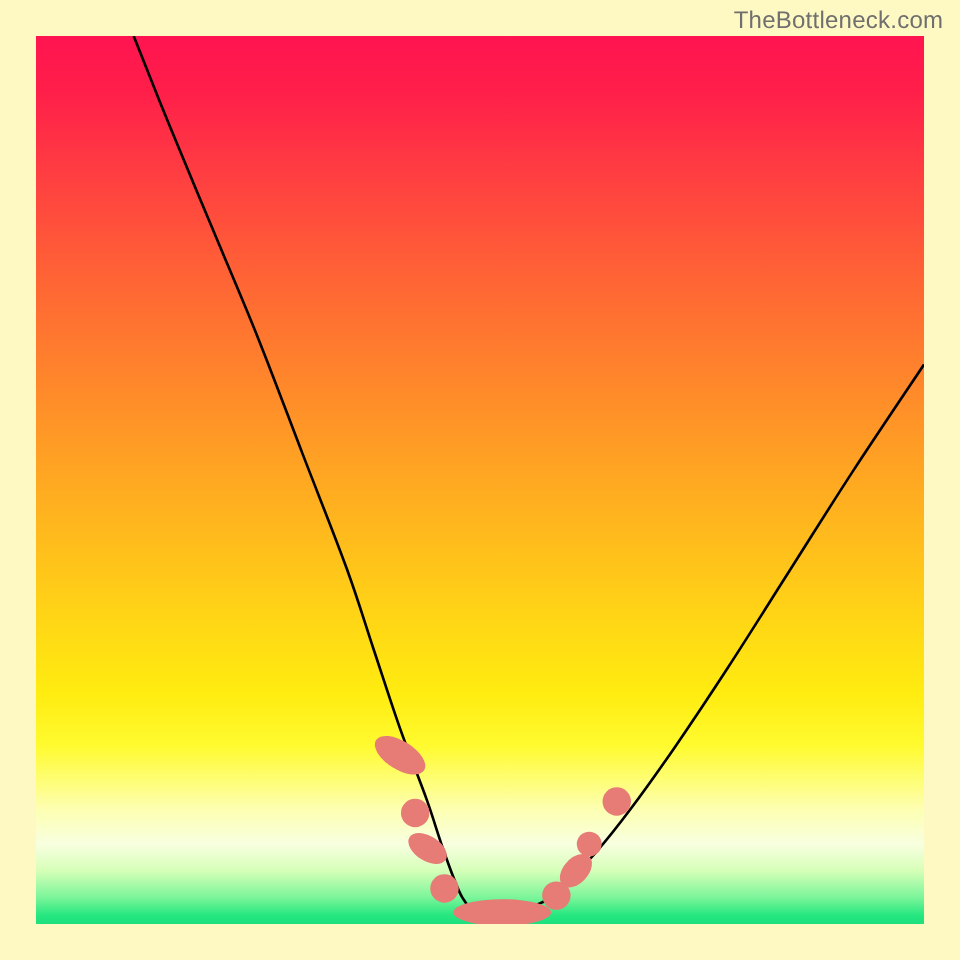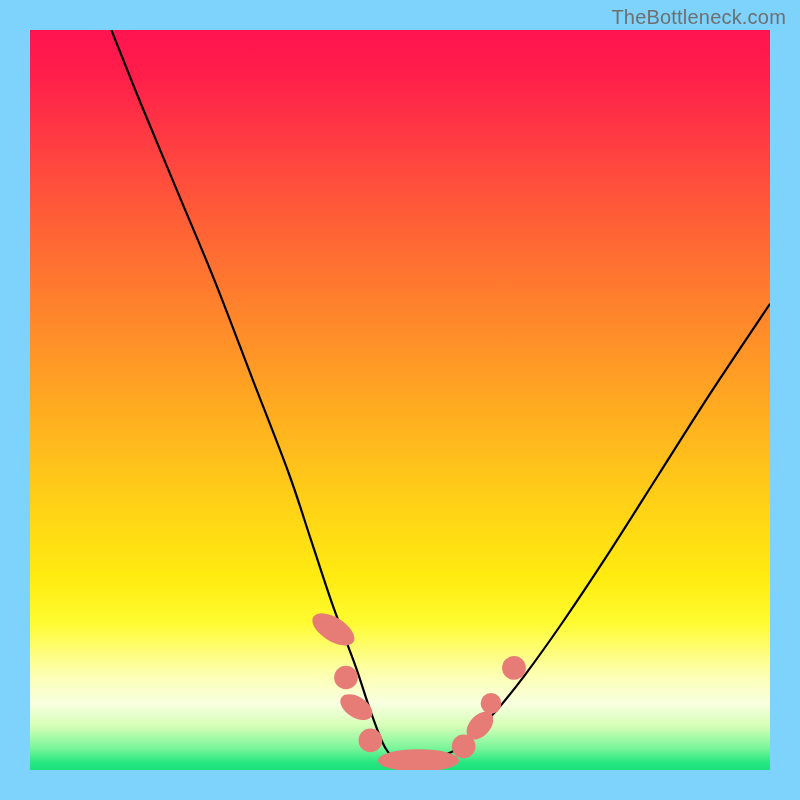--- a/index.html
+++ b/index.html
@@ -8,21 +8,21 @@
     width: 800px;
     height: 800px;
     background: #000;
     font-family: Arial, Helvetica, sans-serif;
     overflow: hidden;
   }
   .frame {
     position: absolute;
     left: 0; top: 0;
     width: 800px; height: 800px;
-    background: #7dd3fc;
+    background: #fef9c3;
   }
   .plot {
     position: absolute;
     left: 30px;
     top: 30px;
     width: 740px;
     height: 740px;
     
     background: linear-gradient(to bottom,
       #ff1450 0%,

